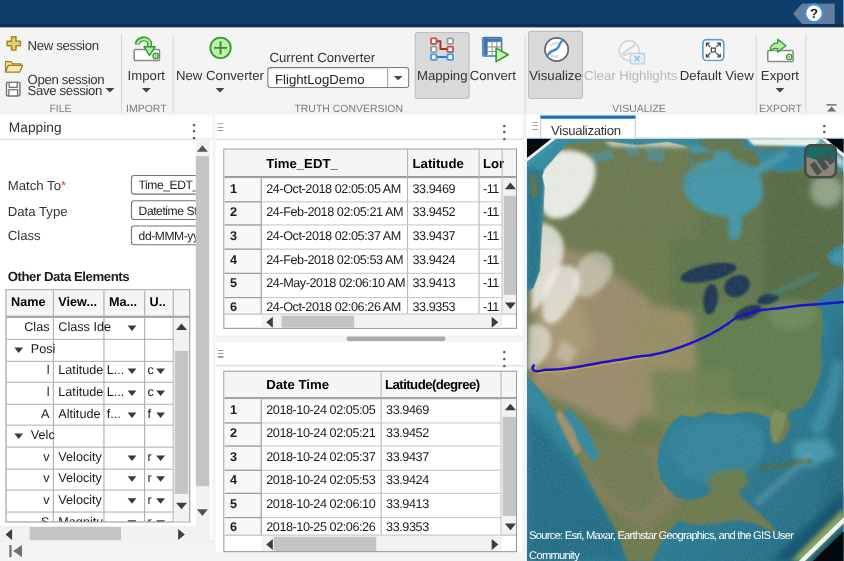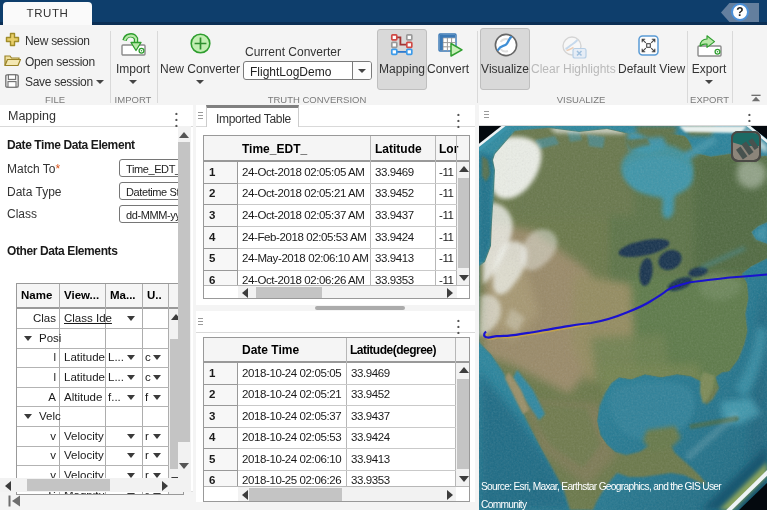--- a/index.html
+++ b/index.html
@@ -54,23 +54,20 @@
 </style>
 </head>
 <body>
 <div class="app">
 
   <div class="abs titlebar">
     <div class="edge"></div>
     <div class="helpbtn"></div>
     <div class="helpq">?</div>
   </div>
-  <div class="ttab">
-      <span>TRUTH</span>
-    </div>
 
   <div class="abs toolbar" id="toolbar">
     <div class="sep" style="left:110px"></div>
     <div class="sep" style="left:157px"></div>
     <div class="sep" style="left:477px"></div>
     <div class="sep" style="left:687px"></div>
     <div class="sep" style="left:732px"></div>
     <div class="seclabel" style="left:30px; width:50px;">FILE</div>
     <div class="seclabel" style="left:108px; width:50px;">IMPORT</div>
     <div class="seclabel" style="left:257px; width:120px;">TRUTH CONVERSION</div>
@@ -78,21 +75,21 @@
     <div class="seclabel" style="left:687px; width:45px;">EXPORT</div>
 
     <svg class="abs" style="left:5px; top:7px;" width="16" height="15" viewBox="0 0 16 15">
       <path d="M5.5 1.5 h4 v4 h4 v4 h-4 v4 h-4 v-4 h-4 v-4 h4 z" fill="#e8cf6a" stroke="#a08c28" stroke-width="1.4" stroke-linejoin="round"></path>
     </svg>
     <div class="smalltext" style="left:25px; top:9px;">New session</div>
     <svg class="abs" style="left:4px; top:29px;" width="17" height="13" viewBox="0 0 17 13">
       <path d="M1 11.5 V2 h5 l1.5 2 H15 v2" fill="#efe0a0" stroke="#9a8326" stroke-width="1.2"></path>
       <path d="M1 11.5 L3.5 5.5 h13 L14 11.5 z" fill="#f3e7b2" stroke="#9a8326" stroke-width="1.2" stroke-linejoin="round"></path>
     </svg>
-    <div class="smalltext" style="left:25px; top:30px;">Open session</div>
+    <div class="smalltext" style="left:25px; top:40px;">Open session</div>
     <svg class="abs" style="left:5px; top:49px;" width="14" height="14" viewBox="0 0 14 14">
       <rect x="0.8" y="0.8" width="12.4" height="12.4" rx="1.2" fill="#f2f2f2" stroke="#6f6f6f" stroke-width="1.3"></rect>
       <rect x="3.4" y="0.8" width="7.2" height="4.6" fill="#fff" stroke="#6f6f6f" stroke-width="1.1"></rect>
       <rect x="3" y="7.6" width="8" height="5.6" fill="#fff" stroke="#6f6f6f" stroke-width="1.1"></rect>
     </svg>
     <div class="smalltext" style="left:25px; top:50px;">Save session</div>
     <div class="dd" style="left:96px; top:55px;"></div>
 
     <svg class="abs" style="left:120px; top:7px;" width="28" height="26" viewBox="0 0 28 26">
       <rect x="2" y="13" width="23" height="10" rx="1" fill="#fff" stroke="#8a8a8a" stroke-width="1.4"></rect>
@@ -186,46 +183,45 @@
       <path d="M6 2.6 L11 8 H1 z" fill="#707070"></path>
     </svg>
   </div>
 
   <div class="panel" id="leftpanel" style="left:0; top:105px; width:193px; height:387px; border-bottom:1px solid #e0e0e0;">
     <div class="phead">
         <span style="position:absolute; left:8px; top:4px; font-size:12.5px; color:#333;">Mapping</span>
       <div class="kebab" style="left:175px; top:5px;"></div>
     </div>
 
-    <div class="abs" style="left:7px; top:33px; font-size:12px; font-weight:bold; letter-spacing:-0.4px; color:#1a1a1a;">Date Time Data Element</div>
     <div class="abs" style="left:7px; top:57px; font-size:12px; color:#333;">Match To<span style="color:#d95319;">*</span></div>
     <div class="abs" style="left:119px; top:54px; width:66px; height:18px; background:#fff; border:1px solid #767676; border-radius:3px; font-size:11px; letter-spacing:-0.4px; color:#222; padding:3px 0 0 6px; white-space:nowrap; overflow:hidden;">Time_EDT_</div>
     <div class="abs" style="left:7px; top:80px; font-size:12px; color:#333;">Data Type</div>
     <div class="abs" style="left:119px; top:77px; width:66px; height:18px; background:#fff; border:1px solid #767676; border-radius:3px; font-size:11px; letter-spacing:-0.4px; color:#222; padding:3px 0 0 6px; white-space:nowrap; overflow:hidden;">Datetime St</div>
     <div class="abs" style="left:7px; top:102px; font-size:12px; color:#333;">Class</div>
     <div class="abs" style="left:119px; top:100px; width:66px; height:18px; background:#fff; border:1px solid #767676; border-radius:3px; font-size:11px; letter-spacing:-0.4px; color:#222; padding:3px 0 0 6px; white-space:nowrap; overflow:hidden;">dd-MMM-yy</div>
     <div class="abs" style="left:7px; top:139px; font-size:12px; font-weight:bold; letter-spacing:-0.4px; color:#1a1a1a;">Other Data Elements</div>
 
-    <div class="tbl" style="left:16px; top:158px; width:168px; height:212px; overflow:hidden;margin-top:20px;">
+    <div class="tbl" style="left:5px; top:158px; width:168px; height:212px; overflow:hidden;">
       <div class="hd" style="left:0; top:0; width:166px; height:24px;"></div>
       <div class="abs" style="left:4px; top:5px; font-weight:bold; font-size:11.5px;">Name</div>
       <div class="abs" style="left:47px; top:5px; font-weight:bold; font-size:11.5px;">View...</div>
       <div class="abs" style="left:93px; top:5px; font-weight:bold; font-size:11.5px;">Ma...</div>
       <div class="abs" style="left:130px; top:5px; font-weight:bold; font-size:11.5px;">U..</div>
       <div class="abs" style="left:0; top:24px; width:166px; height:1px; background:#999;"></div>
 
       <div class="abs" style="left:42px; top:0; width:1px; height:212px; background:#adadad;"></div>
       <div class="abs" style="left:88px; top:0; width:1px; height:212px; background:#adadad;"></div>
       <div class="abs" style="left:125px; top:0; width:1px; height:212px; background:#adadad;"></div>
       <div class="abs" style="left:151px; top:0; width:1px; height:212px; background:#adadad;"></div>
 
       <div id="lrows">
       <div class="abs" style="left:0; top:44.0px; width:152px; height:1px; background:#b3b3b3;"></div>
       <div class="celltext" style="left:0; top:28.2px; width:39px; text-align:right; font-size:11.5px;">Clas</div>
-      <div class="celltext" style="left:47px; top:28.2px; font-size:11.5px;text-decoration:underline;">Class Ide</div>
+      <div class="celltext" style="left:47px; top:28.2px; font-size:11.5px;">Class Ide</div>
       <div class="ddsm" style="left:110px; top:32.2px;"></div>
       <div class="abs" style="left:0; top:63.6px; width:152px; height:1px; background:#b3b3b3;"></div>
       <div class="ddsm" style="left:7px; top:51.8px;"></div>
       <div class="celltext" style="left:22px; top:47.8px; font-size:11.5px;">Posi</div>
       <div class="abs" style="left:0; top:83.2px; width:152px; height:1px; background:#b3b3b3;"></div>
       <div class="celltext" style="left:0; top:67.4px; width:39px; text-align:right; font-size:11.5px;">l</div>
       <div class="celltext" style="left:47px; top:67.4px; font-size:11.5px;">Latitude</div>
       <div class="celltext" style="left:91px; top:67.4px; font-size:11.5px;">L...</div>
       <div class="ddsm" style="left:110px; top:71.4px;"></div>
       <div class="celltext" style="left:128px; top:67.4px; font-size:11.5px;">c</div>
@@ -290,23 +286,20 @@
     <div class="arr rt" style="left:162px; top:376px;"></div>
   </div>
 
   <svg class="abs" style="left:8px; top:495px;" width="13" height="12" viewBox="0 0 13 12">
     <rect x="0.5" y="0.5" width="2" height="11" fill="#6f6f6f"></rect>
     <path d="M12 0.5 L4 6 l8 5.5 z" fill="#6f6f6f"></path>
   </svg>
   <div class="panel" id="midtop" style="left:196px; top:105px; width:279px; height:200px;">
     <div class="phead"></div>
     <div class="grip" style="left:2px; top:7px;"></div>
-    <div class="ptab" style="left:10px; width:93px;">
-        <span>Imported Table</span>
-      </div>
     <div class="kebab" style="left:261px; top:6px;"></div>
     <div class="tbl" style="left:7px; top:30px; width:267px; height:164px; overflow:hidden;">
       <div class="hd" style="left:0; top:0; width:265px; height:25px;"></div>
       <div class="abs" style="left:0; top:25px; width:265px; height:1px; background:#999;"></div>
       <div class="abs" style="left:38px; top:6px; font-weight:bold; font-size:12px;">Time_EDT_</div>
       <div class="abs" style="left:171px; top:6px; font-weight:bold; font-size:12px;">Latitude</div>
       <div class="abs" style="left:235px; top:6px; font-weight:bold; font-size:12px;">Lor</div>
       <div class="rownum" style="left:0; top:26px; width:34px; height:123px;"></div>
       <div class="abs" style="left:166px; top:0; width:1px; height:149px; background:#b7b7b7;"></div>
       <div class="abs" style="left:231px; top:0; width:1px; height:149px; background:#b7b7b7;"></div>
@@ -314,21 +307,21 @@
       <div id="irows">
       <div class="rowline" style="top:46.7px; left:0; width:253px; background:#c9c9c9;"></div>
       <div class="rowline" style="top:46.7px; left:0; width:34px; background:#999;"></div>
       <div class="celltext" style="left:5px; top:29.5px; font-weight:bold;">1</div>
       <div class="celltext" style="left:38px; top:29.5px;">24-Oct-2018 02:05:05 AM</div>
       <div class="celltext" style="left:171px; top:29.5px;">33.9469</div>
       <div class="celltext" style="left:235px; top:29.5px;">-11</div>
       <div class="rowline" style="top:68.4px; left:0; width:253px; background:#c9c9c9;"></div>
       <div class="rowline" style="top:68.4px; left:0; width:34px; background:#999;"></div>
       <div class="celltext" style="left:5px; top:51.2px; font-weight:bold;">2</div>
-      <div class="celltext" style="left:38px; top:51.2px;">24-Oct-2018 02:05:21 AM</div>
+      <div class="celltext" style="left:38px; top:51.2px;">24-Feb-2018 02:05:21 AM</div>
       <div class="celltext" style="left:171px; top:51.2px;">33.9452</div>
       <div class="celltext" style="left:235px; top:51.2px;">-11</div>
       <div class="rowline" style="top:90.1px; left:0; width:253px; background:#c9c9c9;"></div>
       <div class="rowline" style="top:90.1px; left:0; width:34px; background:#999;"></div>
       <div class="celltext" style="left:5px; top:72.9px; font-weight:bold;">3</div>
       <div class="celltext" style="left:38px; top:72.9px;">24-Oct-2018 02:05:37 AM</div>
       <div class="celltext" style="left:171px; top:72.9px;">33.9437</div>
       <div class="celltext" style="left:235px; top:72.9px;">-11</div>
       <div class="rowline" style="top:111.8px; left:0; width:253px; background:#c9c9c9;"></div>
       <div class="rowline" style="top:111.8px; left:0; width:34px; background:#999;"></div>
@@ -414,20 +407,23 @@
       <div class="abs" style="left:0; top:148px; width:267px; height:1px; background:#b7b7b7;"></div>
       <div class="sb" style="left:34px; top:149px; width:218px; height:15px;"></div>
       <div class="arr lf" style="left:38px; top:152px;"></div>
       <div class="sbthumb" style="left:45px; top:150px; width:93px; height:13px;"></div>
       <div class="arr rt" style="left:243px; top:152px;"></div>
     </div>
   </div>
   <div class="panel" id="rightpanel" style="left:479px; top:105px; width:288px; height:405px;">
     <div class="phead" style="height:21px;"></div>
     <div class="grip" style="left:5px; top:6px;"></div>
+    <div class="ptab blue" style="left:12px; width:87px; height:21px;">
+        <span>Visualization</span>
+      </div>
     <div class="kebab" style="left:269px; top:6px;"></div>
     <svg class="abs" style="left:0; top:21px;" width="288" height="384" viewBox="0 0 288 384">
       <defs>
         <linearGradient id="og" x1="0" y1="0" x2="1" y2="1">
           <stop offset="0" stop-color="#2e8ba1"></stop>
           <stop offset="0.5" stop-color="#28819a"></stop>
           <stop offset="1" stop-color="#1d6880"></stop>
         </linearGradient>
         <filter id="b4" x="-40%" y="-40%" width="180%" height="180%">
             <feGaussianBlur stdDeviation="4"></feGaussianBlur>

